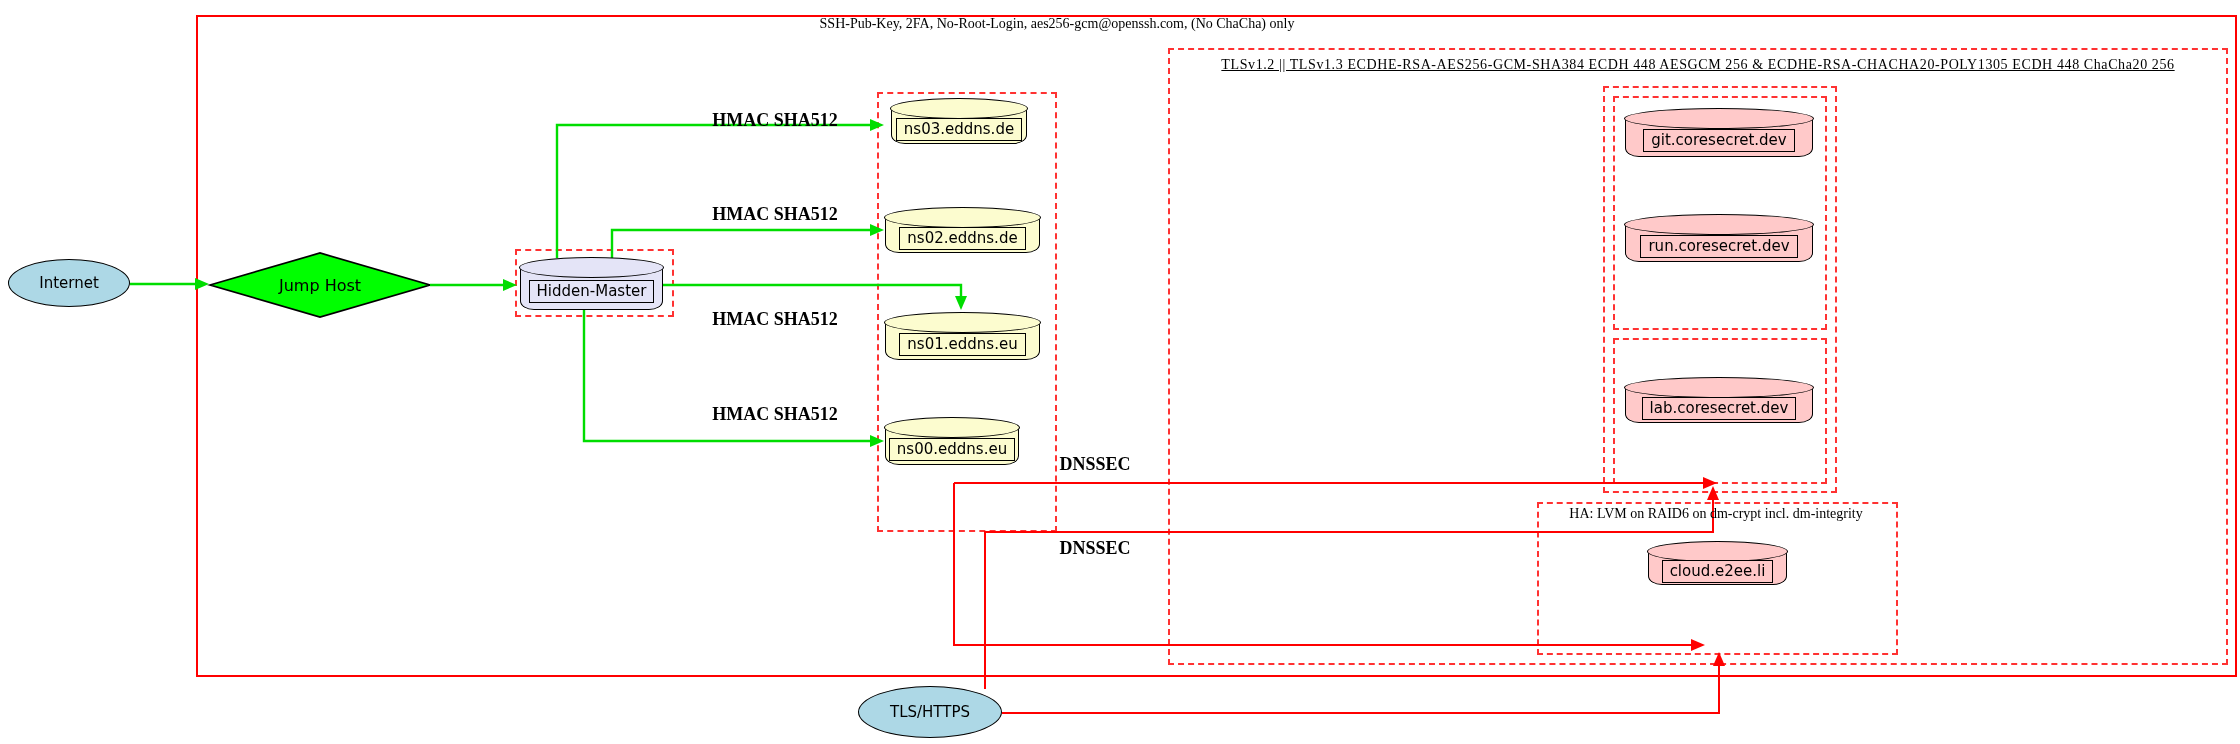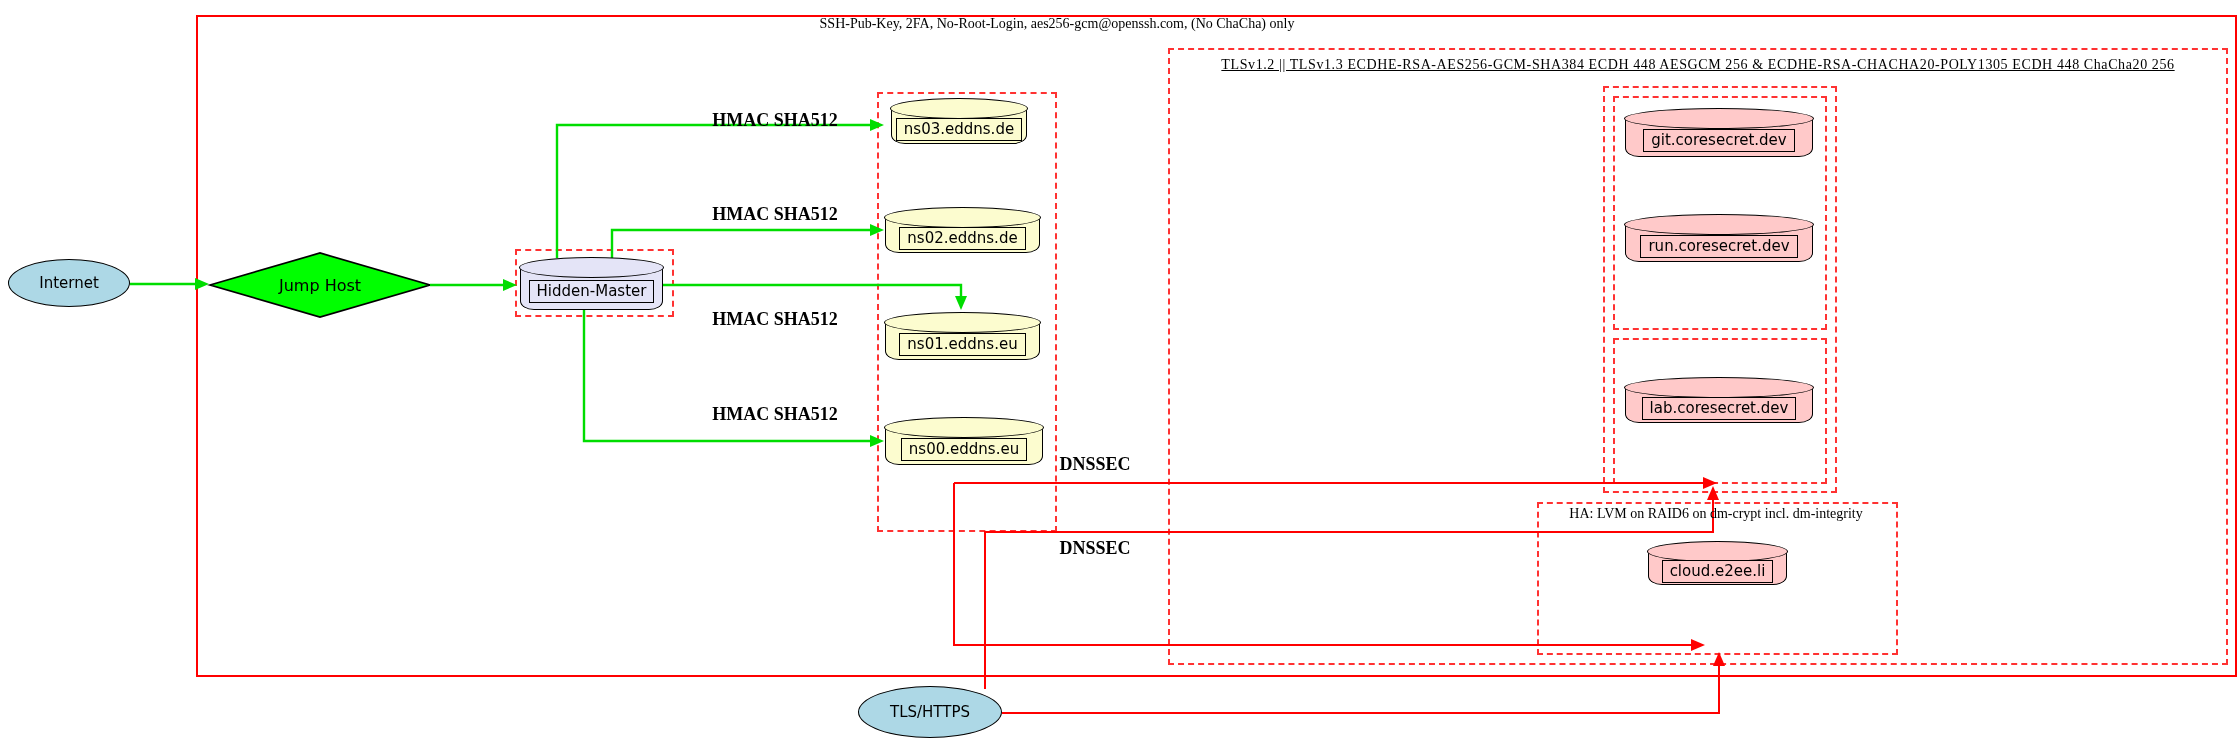--- a/index.html
+++ b/index.html
@@ -88,21 +88,21 @@
 
   <div class="node cyl fill-yellow" style="left:885px;top:108px;width:136px;height:36px;margin-left:6px;">
     <span class="inner">ns03.eddns.de</span>
   </div>
   <div class="node cyl fill-yellow" style="left:885px;top:217px;width:155px;height:36px;">
     <span class="inner">ns02.eddns.de</span>
   </div>
   <div class="node cyl fill-yellow" style="left:885px;top:322px;width:155px;height:38px;">
     <span class="inner">ns01.eddns.eu</span>
   </div>
-  <div class="node cyl fill-yellow" style="left:885px;top:427px;width:158px;height:38px;">
+  <div class="node cyl fill-yellow" style="left:885px;top:427px;width:134px;height:38px;">
     <span class="inner">ns00.eddns.eu</span>
   </div>
 
   <div class="node cyl fill-pink" style="left:1625px;top:118px;width:188px;height:39px;">
     <span class="inner">git.coresecret.dev</span>
   </div>
   <div class="node cyl fill-pink" style="left:1625px;top:387px;width:188px;height:36px;">
     <span class="inner">lab.coresecret.dev</span>
   </div>
   <div class="node cyl fill-pink" style="left:1625px;top:224px;width:188px;height:38px;">

